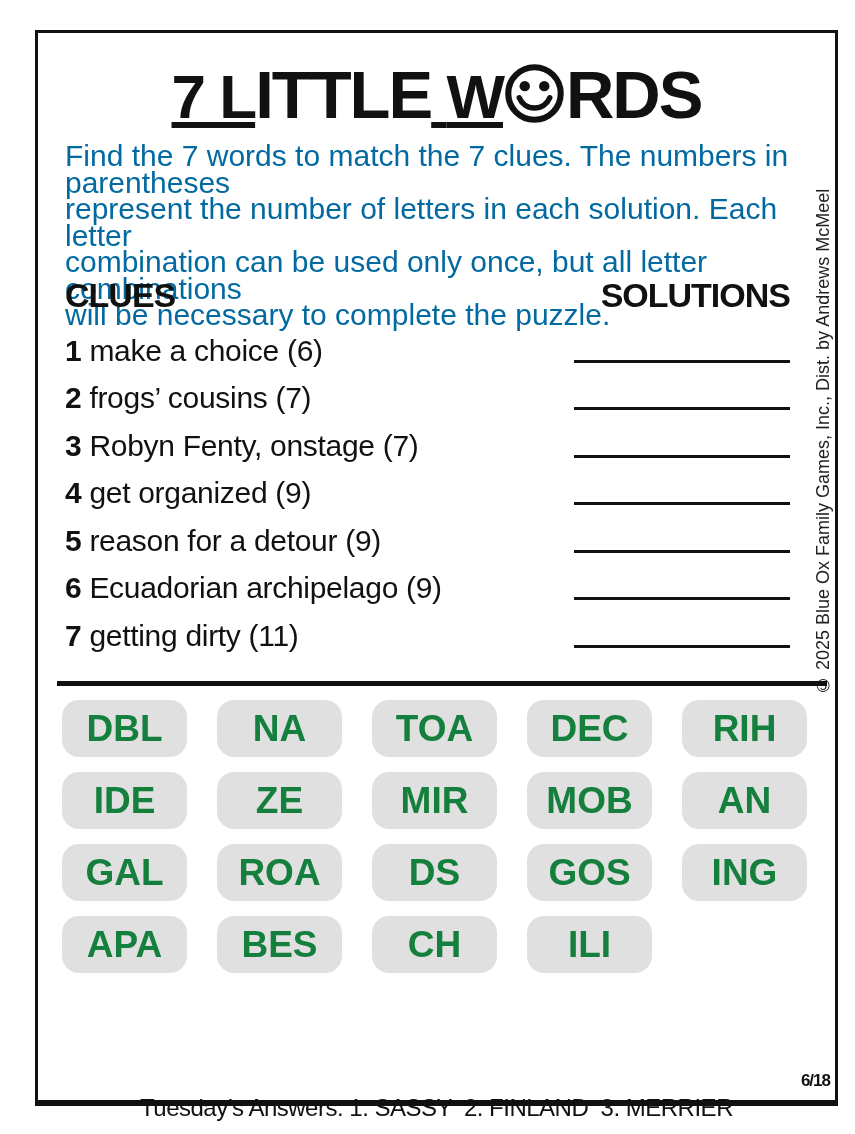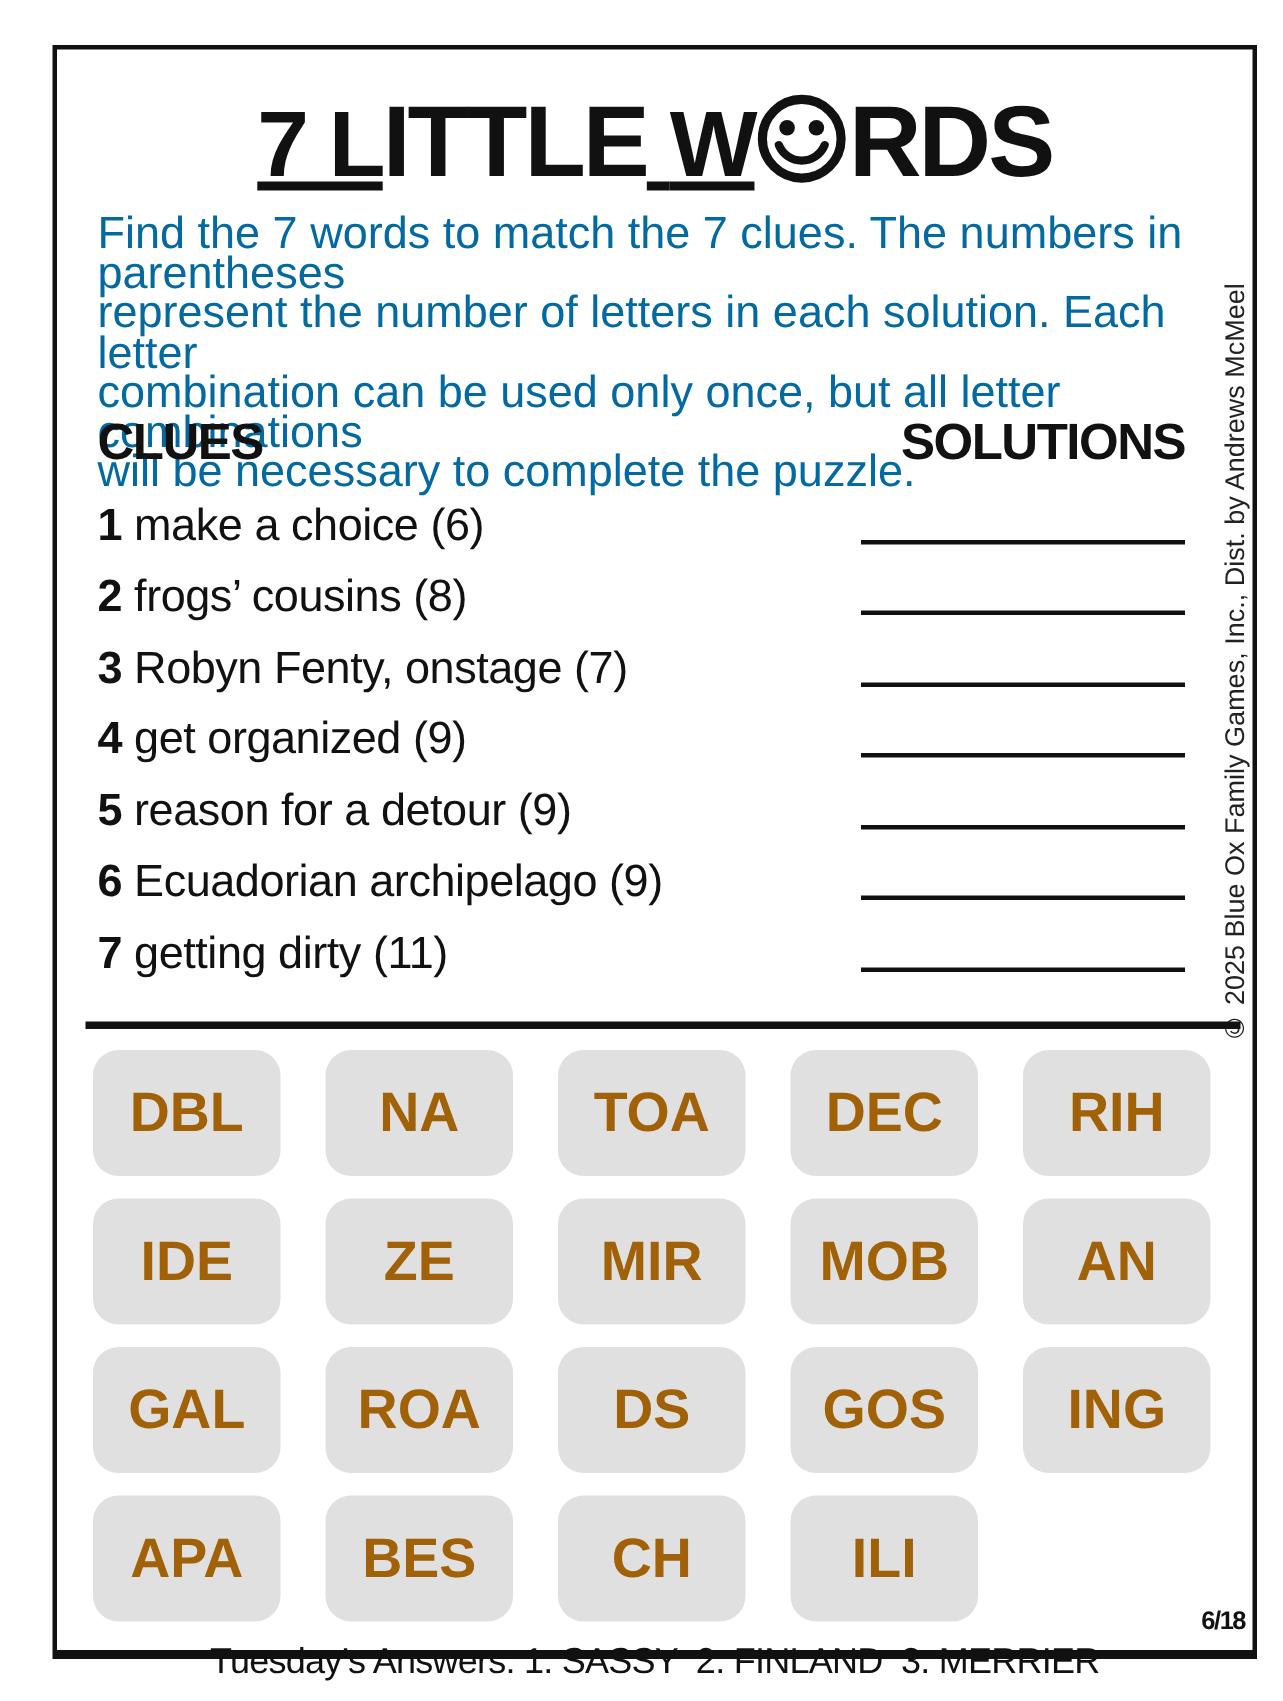--- a/index.html
+++ b/index.html
@@ -40,23 +40,23 @@
   }
   
   .divider { position:absolute; left:19px; top:648px; width:770px; height:5px; background:#111; }
   
   .tiles {
     position:absolute; left:24px; top:667px;
     display:grid; grid-template-columns:repeat(5,125px);
     column-gap:30px; row-gap:15px;
   }
   .tile {
-    width:125px; height:84px; background:#e0e0e0; border-radius:17px;
+    width:125px; height:57px; background:#e0e0e0; border-radius:17px;
     display:flex; align-items:center; justify-content:center;
-    font-size:37px; font-weight:bold; color:#a16207; letter-spacing:0px;
+    font-size:37px; font-weight:bold; color:#15803d; letter-spacing:0px;
   }
   
   .answers {
     position:absolute; left:0; top:1011px; width:100%;
     text-align:center; font-size:24px; line-height:25.5px;
     letter-spacing:-0.5px; white-space:pre; color:#111;
   }
   .date-code {
     position:absolute; right:5px; top:1038px;
     font-size:17px; font-weight:bold; letter-spacing:-1px;
@@ -86,21 +86,21 @@
       <div class="cs-header">
         <span class="hdr">CLUES</span>
         <span class="hdr">SOLUTIONS</span>
       </div>
 
       <div class="clue-row">
         <span class="clue"><b class="num">1</b><span>make a choice (6)</span></span>
         <span class="sol-line"></span>
       </div>
       <div class="clue-row">
-        <span class="clue"><b class="num">2</b><span>frogs’ cousins (8)</span></span>
+        <span class="clue"><b class="num">2</b><span>frogs’ cousins (7)</span></span>
         <span class="sol-line"></span>
       </div>
       <div class="clue-row">
         <span class="clue"><b class="num">3</b><span>Robyn Fenty, onstage (7)</span></span>
         <span class="sol-line"></span>
       </div>
       <div class="clue-row">
         <span class="clue"><b class="num">4</b><span>get organized (9)</span></span>
         <span class="sol-line"></span>
       </div>

